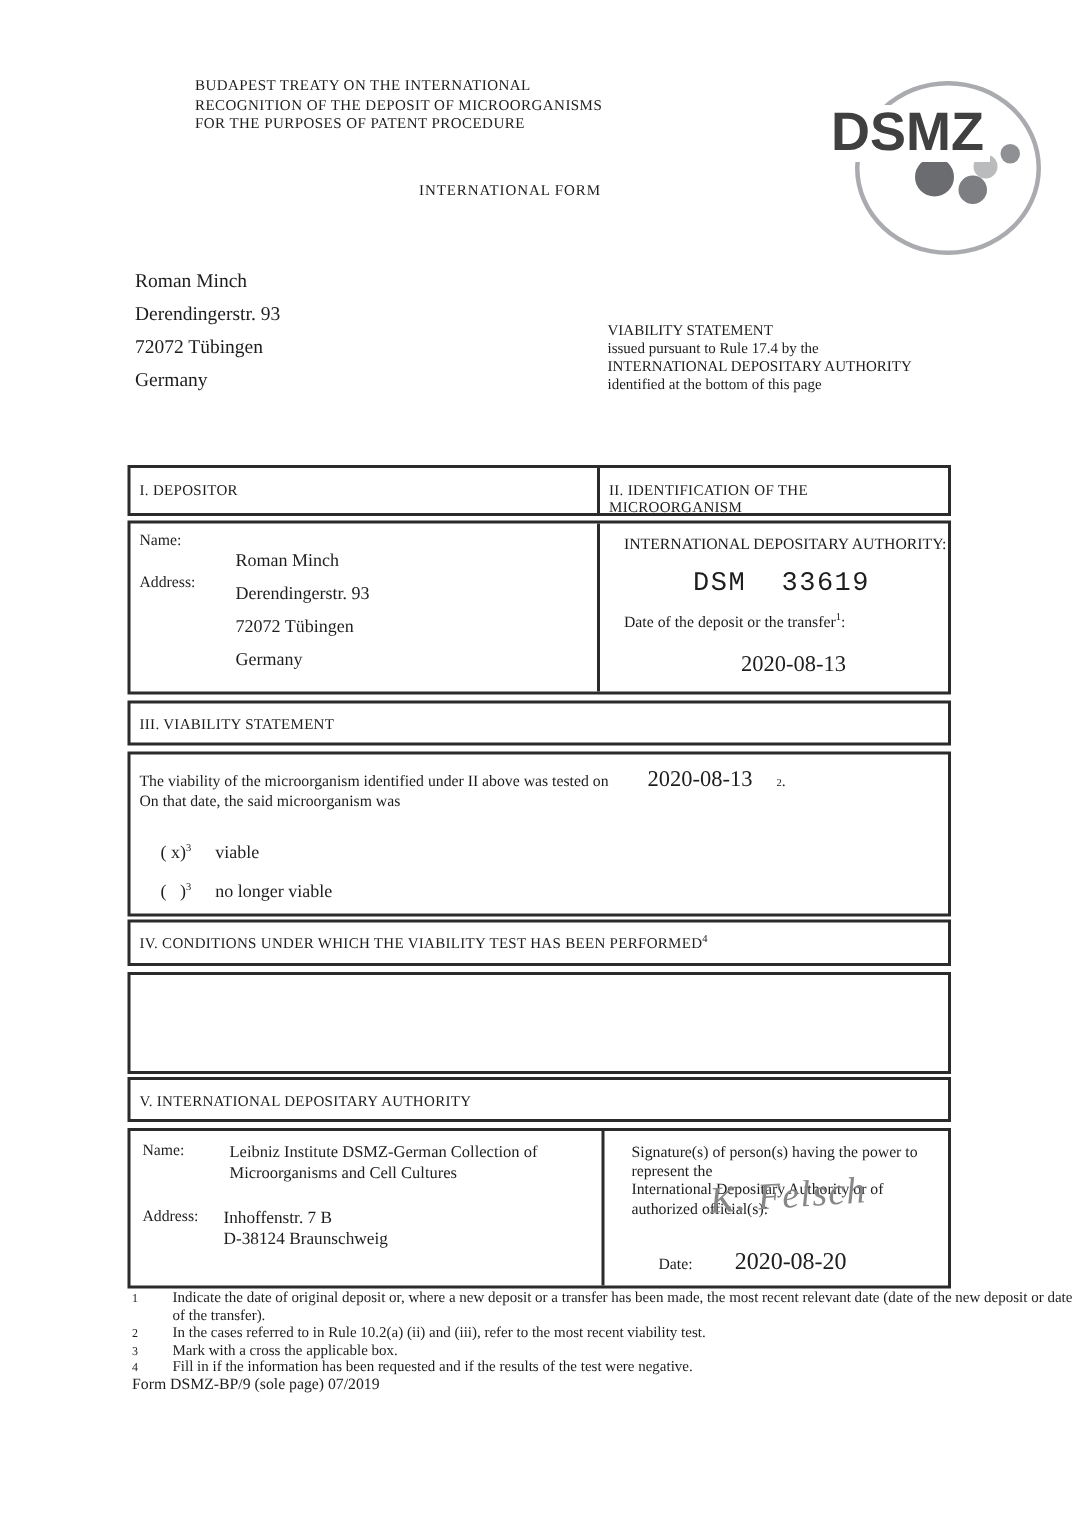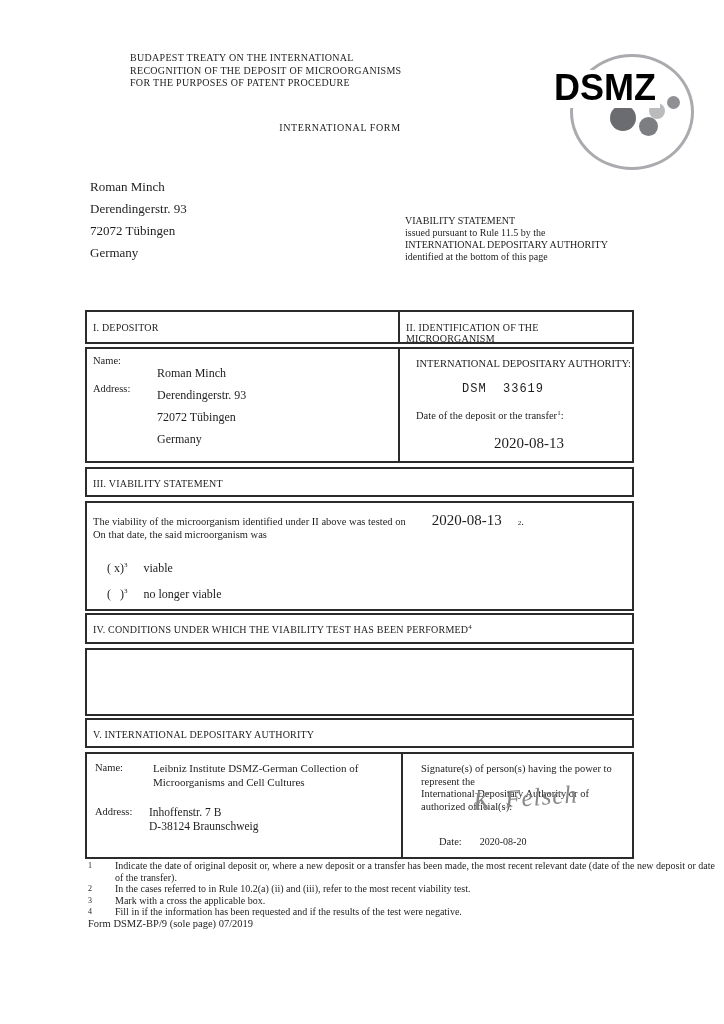--- a/index.html
+++ b/index.html
@@ -14,21 +14,21 @@
     text-align:left; font-size:10px; line-height:12.5px; letter-spacing:0.3px; }
   .intl-form { position:absolute; left:130px; top:122px; width:420px;
     text-align:center; font-size:10px; letter-spacing:0.6px; }
 
   
   .logo { position:absolute; left:548px; top:44px; width:172px; height:128px; }
   .logo-circle { position:absolute; left:22px; top:10px; width:118px; height:110px;
     border:3px solid #a9abae; border-radius:50%; }
   .logo-text { position:absolute; left:0px; top:26px; z-index:2;
     font-family:"Liberation Sans", sans-serif; font-weight:bold; font-size:36px;
-    color:#000000; background:#ffffff; padding:0 4px 2px 6px; line-height:1;text-align:center; }
+    color:#404040; background:#ffffff; padding:0 4px 2px 6px; line-height:1;text-align:center; }
   .dot { position:absolute; border-radius:50%; z-index:1; }
   .dot-1 { left:62px; top:61px; width:26px; height:26px; background:#6b6c70; }
   .dot-2 { left:91px; top:73px; width:19px; height:19px; background:#7d7e82; }
   .dot-3 { left:101px; top:59px; width:16px; height:16px; background:#babbbd; }
   .dot-4 { left:119px; top:52px; width:13px; height:13px; background:#8f9094; }
 
   
   .recipient { position:absolute; left:90px; top:176px; font-size:13px; line-height:22px; }
   .statement-ref { position:absolute; left:405px; top:215px; font-size:10px; line-height:12px; }
 
@@ -44,21 +44,21 @@
 
   #row-1 { height:34px; }
   #row-1 .cell-l, #row-1 .cell-r { padding:10px 6px 0 6px; }
 
   #row-2 { height:116px; margin-top:3px; }
   .lab { position:absolute; font-size:10.5px; }
   .lab-name  { left:6px; top:6px; }
   .lab-addr  { left:6px; top:34px; }
   .dep-lines { position:absolute; left:70px; top:13px; font-size:12px; line-height:22px; }
   #row-2 .cell-r { padding:9px 0 0 16px; font-size:10.5px; line-height:12px; }
-  .acc-num { font-family:"Liberation Mono", monospace; font-size:12px;
+  .acc-num { font-family:"Liberation Mono", monospace; font-size:18px;
     letter-spacing:1px; margin:13px 0 4px 46px; white-space:pre; }
   .dep-date-label { margin-top:15px; }
   .dep-date-value { font-size:15px; margin:15px 0 0 78px; }
 
   #row-3 { height:30px; margin-top:4px; padding:9px 6px 0 6px; }
 
   #row-4 { height:110px; margin-top:4px; padding:11px 6px 0 6px;
     font-size:10.5px; line-height:13px; }
   .test-line { display:flex; align-items:baseline; }
   .test-date { font-size:15px; margin-left:26px; margin-right:16px; }
@@ -74,21 +74,21 @@
   #row-8 { height:107px; margin-top:4px; }
   #row-8 .cell-l { width:316px; }
   .auth-lab-name { left:8px; top:8px; }
   .auth-lab-addr { left:8px; top:52px; }
   .auth-name-lines { position:absolute; left:66px; top:7px; font-size:11px;  line-height:14px; }
   .auth-addr-lines { position:absolute; left:62px; top:51px; font-size:11.5px; line-height:14px; }
   #row-8 .cell-r { padding:9px 0 0 18px; font-size:10.5px; line-height:12.5px; }
   .signature { position:absolute; left:70px; top:38px; font-size:25px; color:#87878a;
     font-style:italic; letter-spacing:1px; transform:rotate(-4deg); }
   .sig-date-row { position:absolute; left:36px; top:82px; display:flex; align-items:baseline; }
-  .sig-date-value { font-size:10px; margin-left:18px; }
+  .sig-date-value { font-size:16px; margin-left:28px; }
 
   
   .footnotes { position:absolute; left:88px; top:860px; width:630px;
     font-size:10px; line-height:11.5px; }
   .fn { display:flex; }
   .fn-num { width:27px; font-size:8px; flex:none; }
   .fn-text { flex:1; }
 
   .form-id { position:absolute; left:88px; top:918px; font-size:10.5px; }
 </style>
@@ -115,21 +115,21 @@
 
   <div class="recipient">
     <div>Roman Minch</div>
     <div>Derendingerstr. 93</div>
     <div>72072 Tübingen</div>
     <div>Germany</div>
   </div>
 
   <div class="statement-ref">
     <div>VIABILITY STATEMENT</div>
-    <div>issued pursuant to Rule 11.5 by the</div>
+    <div>issued pursuant to Rule 17.4 by the</div>
     <div>INTERNATIONAL DEPOSITARY AUTHORITY</div>
     <div>identified at the bottom of this page</div>
   </div>
 
   <div class="form-table">
 
     <div class="box row-split" id="row-1">
       <div class="cell-l section-title">I. DEPOSITOR</div>
       <div class="cell-r section-title">II. IDENTIFICATION OF THE MICROORGANISM</div>
     </div>

